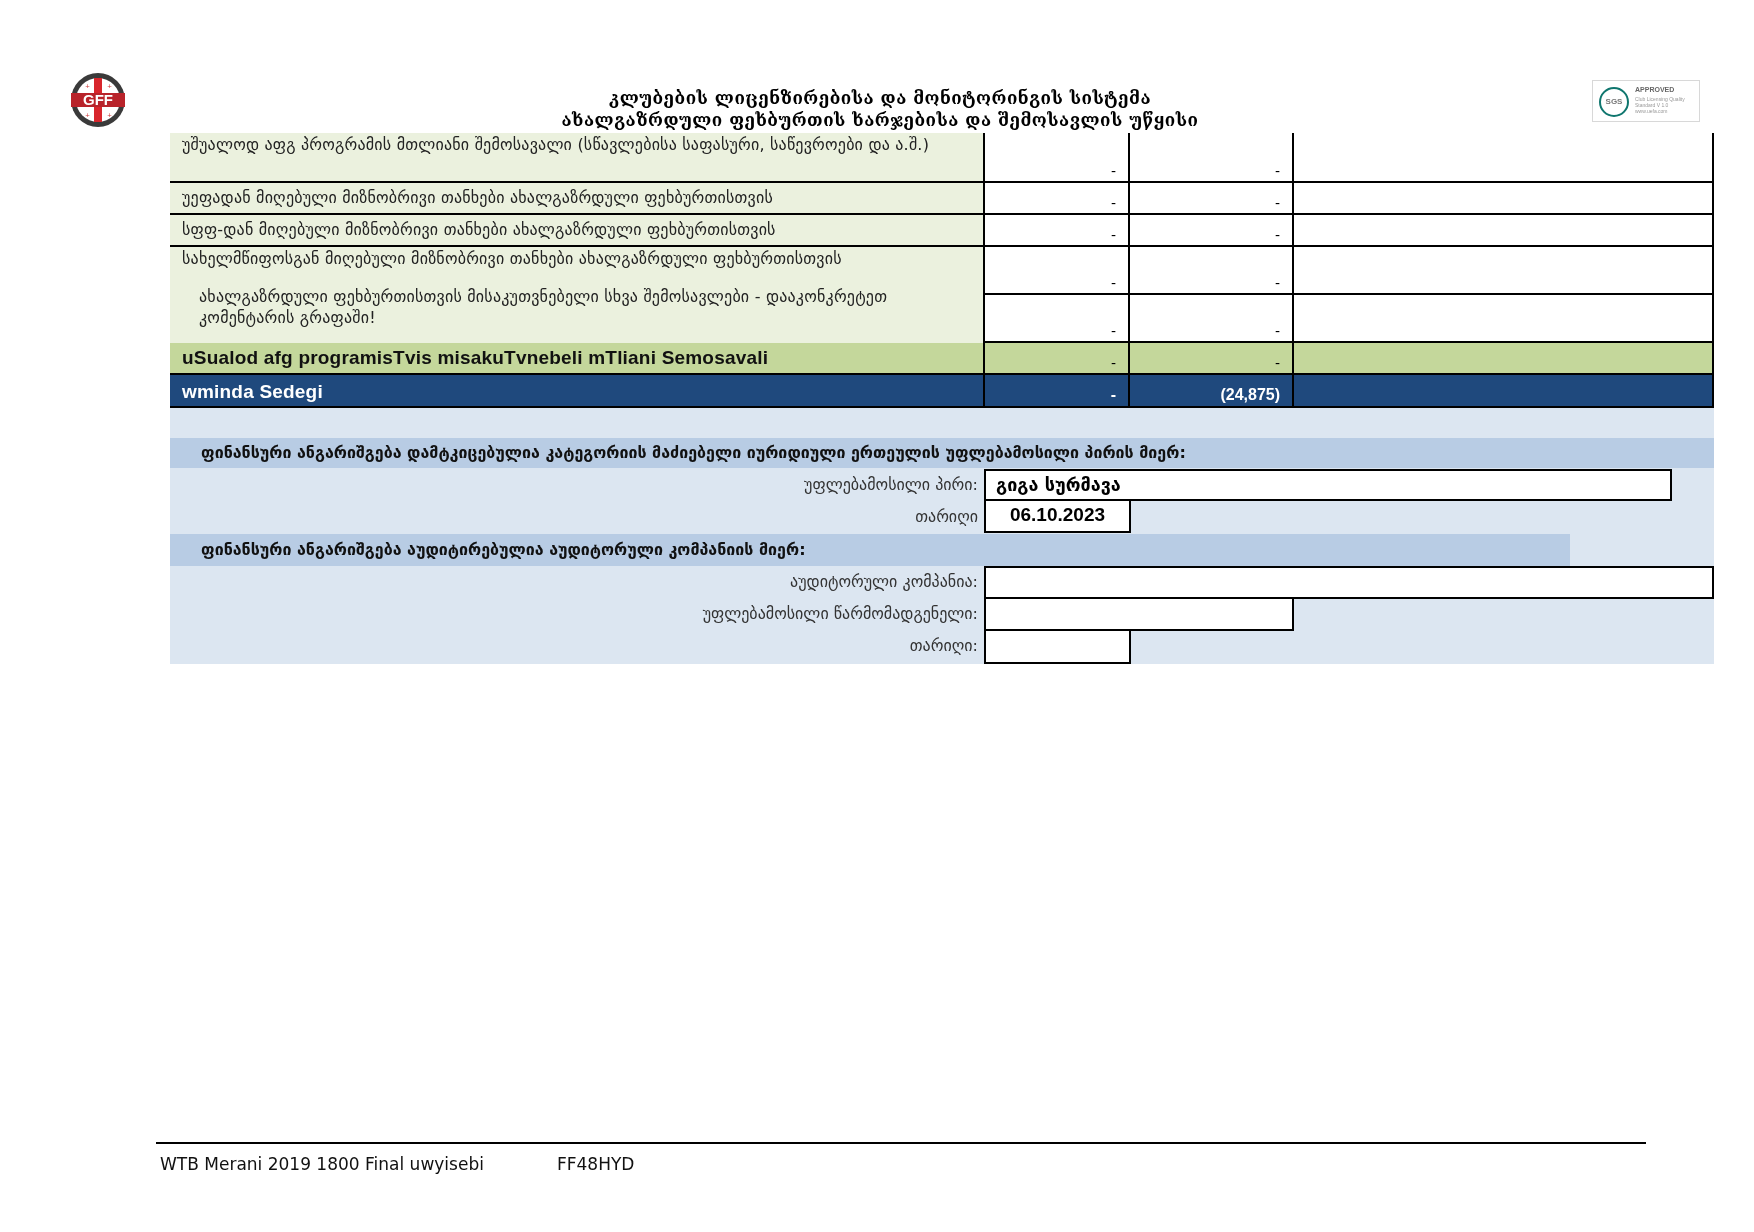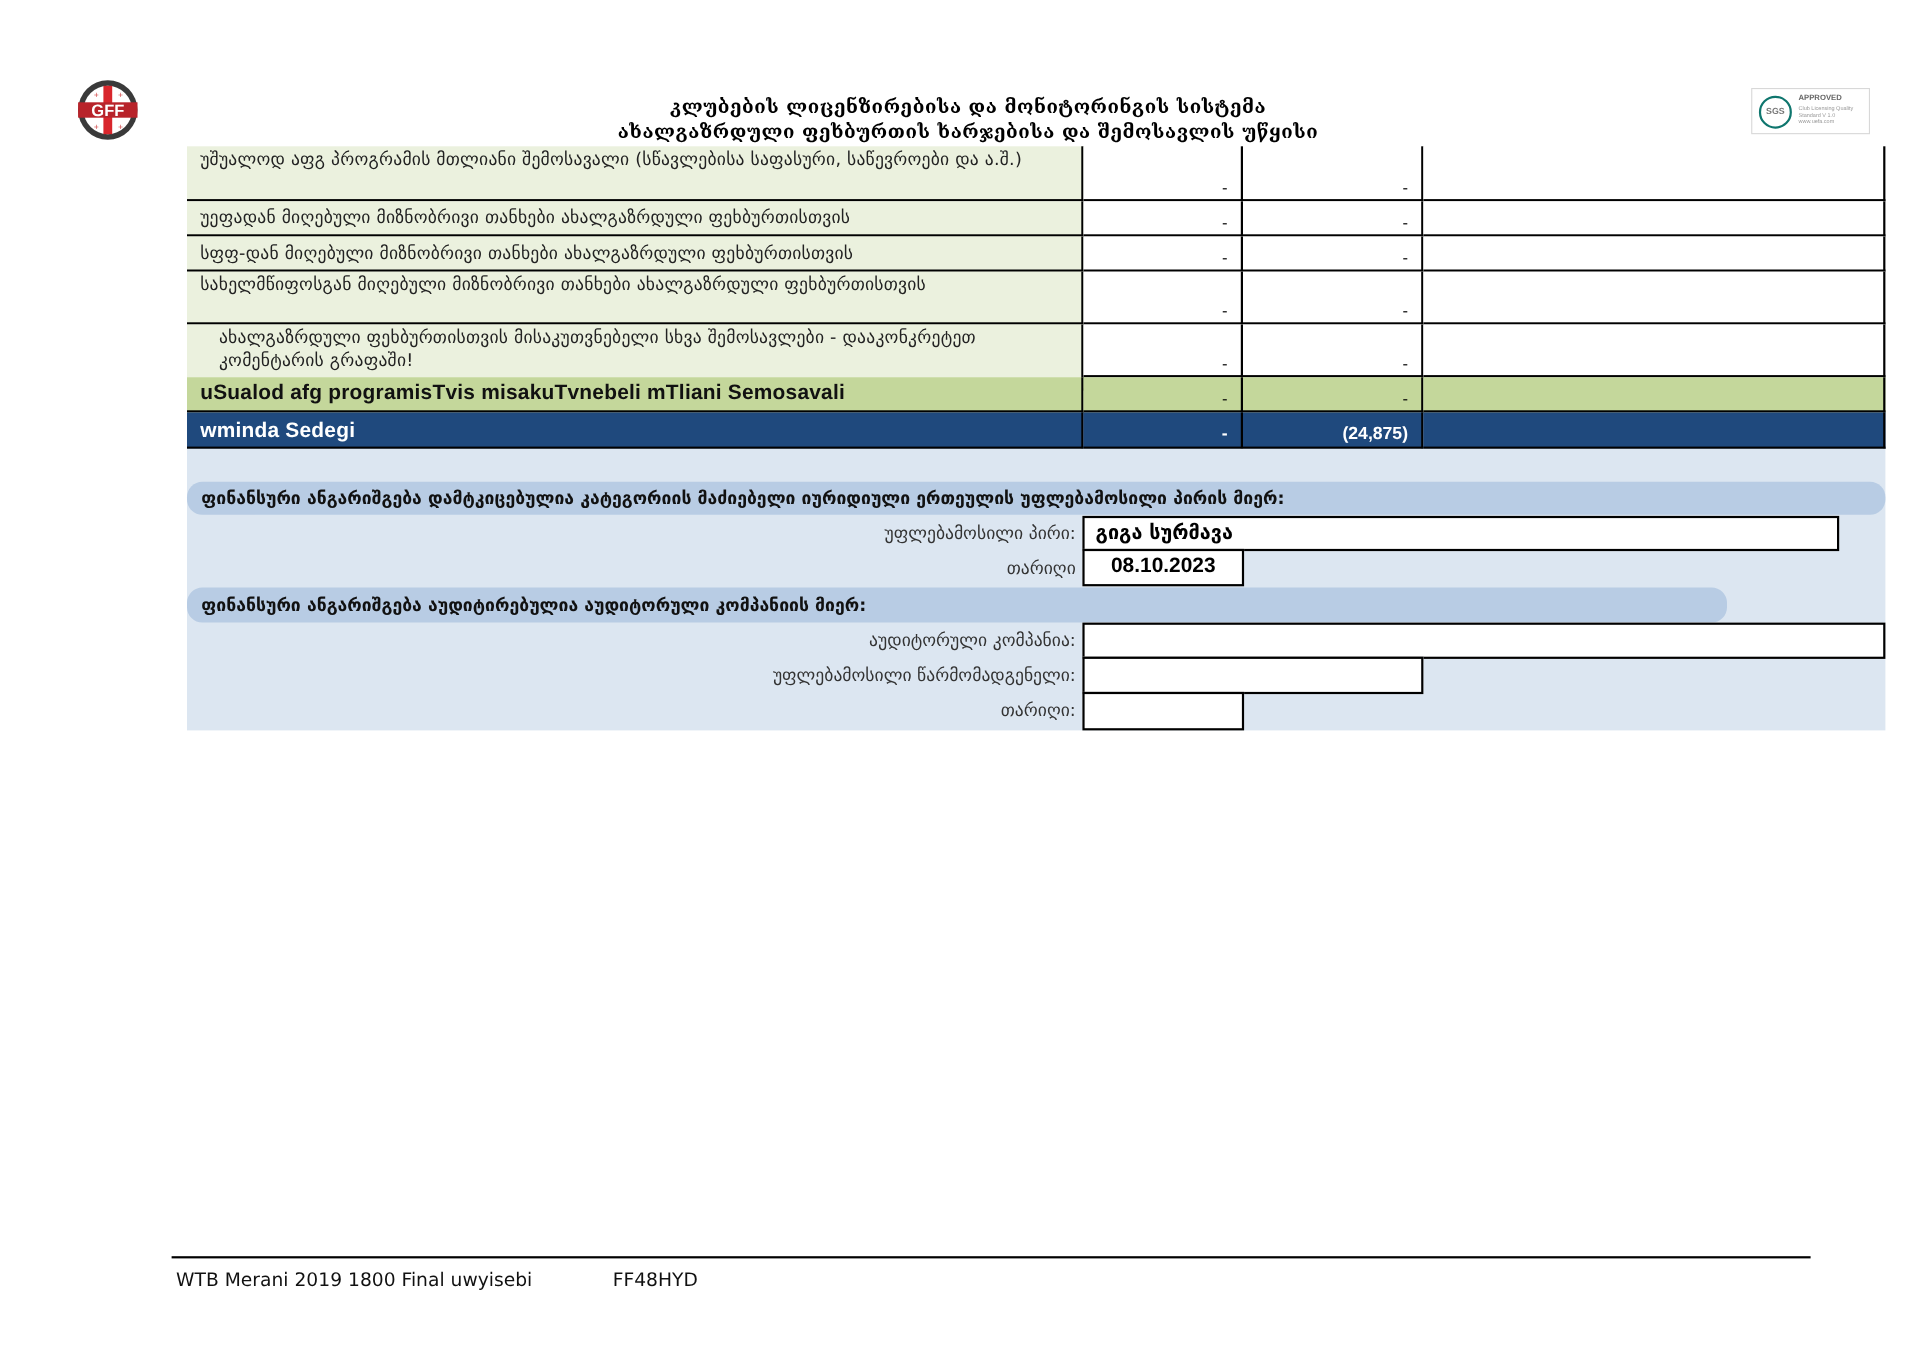--- a/index.html
+++ b/index.html
@@ -30,21 +30,21 @@
           font-size:14px; text-align:right; padding-right:12px; display:flex; align-items:flex-end;
           justify-content:flex-end; padding-bottom:2px; }
   .total { background:#c4d79b; }
   .total .t-lbl { font-family:"Liberation Sans", sans-serif; font-weight:bold; font-size:19px; color:#111; }
   .net { background:#1f497d; color:#fff; }
   .net .t-lbl { font-family:"Liberation Sans", sans-serif; font-weight:bold; font-size:19px; color:#fff; }
   .net-val { color:#fff; font-family:"Liberation Sans", sans-serif; font-weight:bold; font-size:16px; }
 
   .panel { background:#dce6f1; }
   .band { background:#b8cce4; font-family:"DejaVu Sans", sans-serif; font-weight:bold;
-          font-size:16px; line-height:33px; padding-left:13px; white-space:nowrap; color:#111;border-radius:14px; }
+          font-size:16px; line-height:33px; padding-left:31px; white-space:nowrap; color:#111; }
   .flabel { text-align:right; font-size:16px; color:#333; line-height:32px; white-space:nowrap;
             font-family:"DejaVu Sans", sans-serif;padding-left:16px; }
   .fbox { background:#fff; border:2px solid #000; font-size:18px; font-weight:bold; padding-left:10px;
           line-height:28px; white-space:nowrap; }
   .fbox.date { text-align:center; padding-left:0; font-family:"Liberation Sans", sans-serif; font-size:19px; }
 
   
   .footer-rule { left:156px; top:1142px; width:1490px; height:2px; background:#000; }
   .footer-text { top:1154px; font-family:"DejaVu Sans", sans-serif; font-size:17px; color:#111; white-space:nowrap; }
 </style>
@@ -93,21 +93,21 @@
   <div class="abs lbl" style="left:170px; top:215px; width:815px; height:32px; padding-top:4px;">სფფ-დან მიღებული მიზნობრივი თანხები ახალგაზრდული ფეხბურთისთვის</div>
   <div class="abs cell" style="left:985px; top:215px; width:145px; height:32px;">-</div>
   <div class="abs cell" style="left:1130px; top:215px; width:164px; height:32px;">-</div>
   <div class="abs cell" style="left:1294px; top:215px; width:420px; height:32px;"></div>
 
   <div class="abs lbl" style="left:170px; top:247px; width:815px; height:48px;">სახელმწიფოსგან მიღებული მიზნობრივი თანხები ახალგაზრდული ფეხბურთისთვის</div>
   <div class="abs cell" style="left:985px; top:247px; width:145px; height:48px;">-</div>
   <div class="abs cell" style="left:1130px; top:247px; width:164px; height:48px;">-</div>
   <div class="abs cell" style="left:1294px; top:247px; width:420px; height:48px;"></div>
 
-  <div class="abs lbl" style="left:170px; top:295px; width:815px; height:60px;padding-left:29px;">ახალგაზრდული ფეხბურთისთვის მისაკუთვნებელი სხვა შემოსავლები - დააკონკრეტეთ კომენტარის გრაფაში!</div>
+  <div class="abs lbl" style="left:170px; top:285px; width:815px; height:60px;padding-left:29px;">ახალგაზრდული ფეხბურთისთვის მისაკუთვნებელი სხვა შემოსავლები - დააკონკრეტეთ კომენტარის გრაფაში!</div>
   <div class="abs cell" style="left:985px; top:295px; width:145px; height:48px;">-</div>
   <div class="abs cell" style="left:1130px; top:295px; width:164px; height:48px;">-</div>
   <div class="abs cell" style="left:1294px; top:295px; width:420px; height:48px;"></div>
 
   <div class="abs lbl total" style="left:170px; top:343px; width:815px; height:32px; padding-top:4px;">
     <span class="t-lbl">uSualod afg programisTvis misakuTvnebeli mTliani Semosavali</span>
   </div>
   <div class="abs cell total" style="left:985px; top:343px; width:145px; height:32px;">-</div>
   <div class="abs cell total" style="left:1130px; top:343px; width:164px; height:32px;">-</div>
   <div class="abs cell total" style="left:1294px; top:343px; width:420px; height:32px;"></div>
@@ -121,21 +121,21 @@
 </div>
 
 <div class="abs panel" style="left:170px; top:408px; width:1544px; height:256px;"></div>
 
 <div class="abs band" style="left:170px; top:438px; width:1544px; height:30px; line-height:30px;">ფინანსური ანგარიშგება დამტკიცებულია კატეგორიის მაძიებელი იურიდიული ერთეულის უფლებამოსილი პირის მიერ:</div>
 
 <div class="abs flabel" style="left:170px; top:469px; width:808px; height:32px;">უფლებამოსილი პირი:</div>
 <div class="abs fbox" style="left:984px; top:469px; width:688px; height:32px;">გიგა სურმავა</div>
 
 <div class="abs flabel" style="left:170px; top:501px; width:808px; height:32px;">თარიღი</div>
-<div class="abs fbox date" style="left:984px; top:499px; width:147px; height:34px;">08.10.2023</div>
+<div class="abs fbox date" style="left:984px; top:499px; width:147px; height:34px;">06.10.2023</div>
 
 <div class="abs band" style="left:170px; top:534px; width:1400px; height:32px; line-height:32px;">ფინანსური ანგარიშგება აუდიტირებულია აუდიტორული კომპანიის მიერ:</div>
 
 <div class="abs flabel" style="left:170px; top:566px; width:808px; height:32px;">აუდიტორული კომპანია:</div>
 <div class="abs fbox" style="left:984px; top:566px; width:730px; height:33px;"></div>
 
 <div class="abs flabel" style="left:170px; top:598px; width:808px; height:32px;">უფლებამოსილი წარმომადგენელი:</div>
 <div class="abs fbox" style="left:984px; top:597px; width:310px; height:34px;"></div>
 
 <div class="abs flabel" style="left:170px; top:630px; width:808px; height:32px;">თარიღი:</div>

